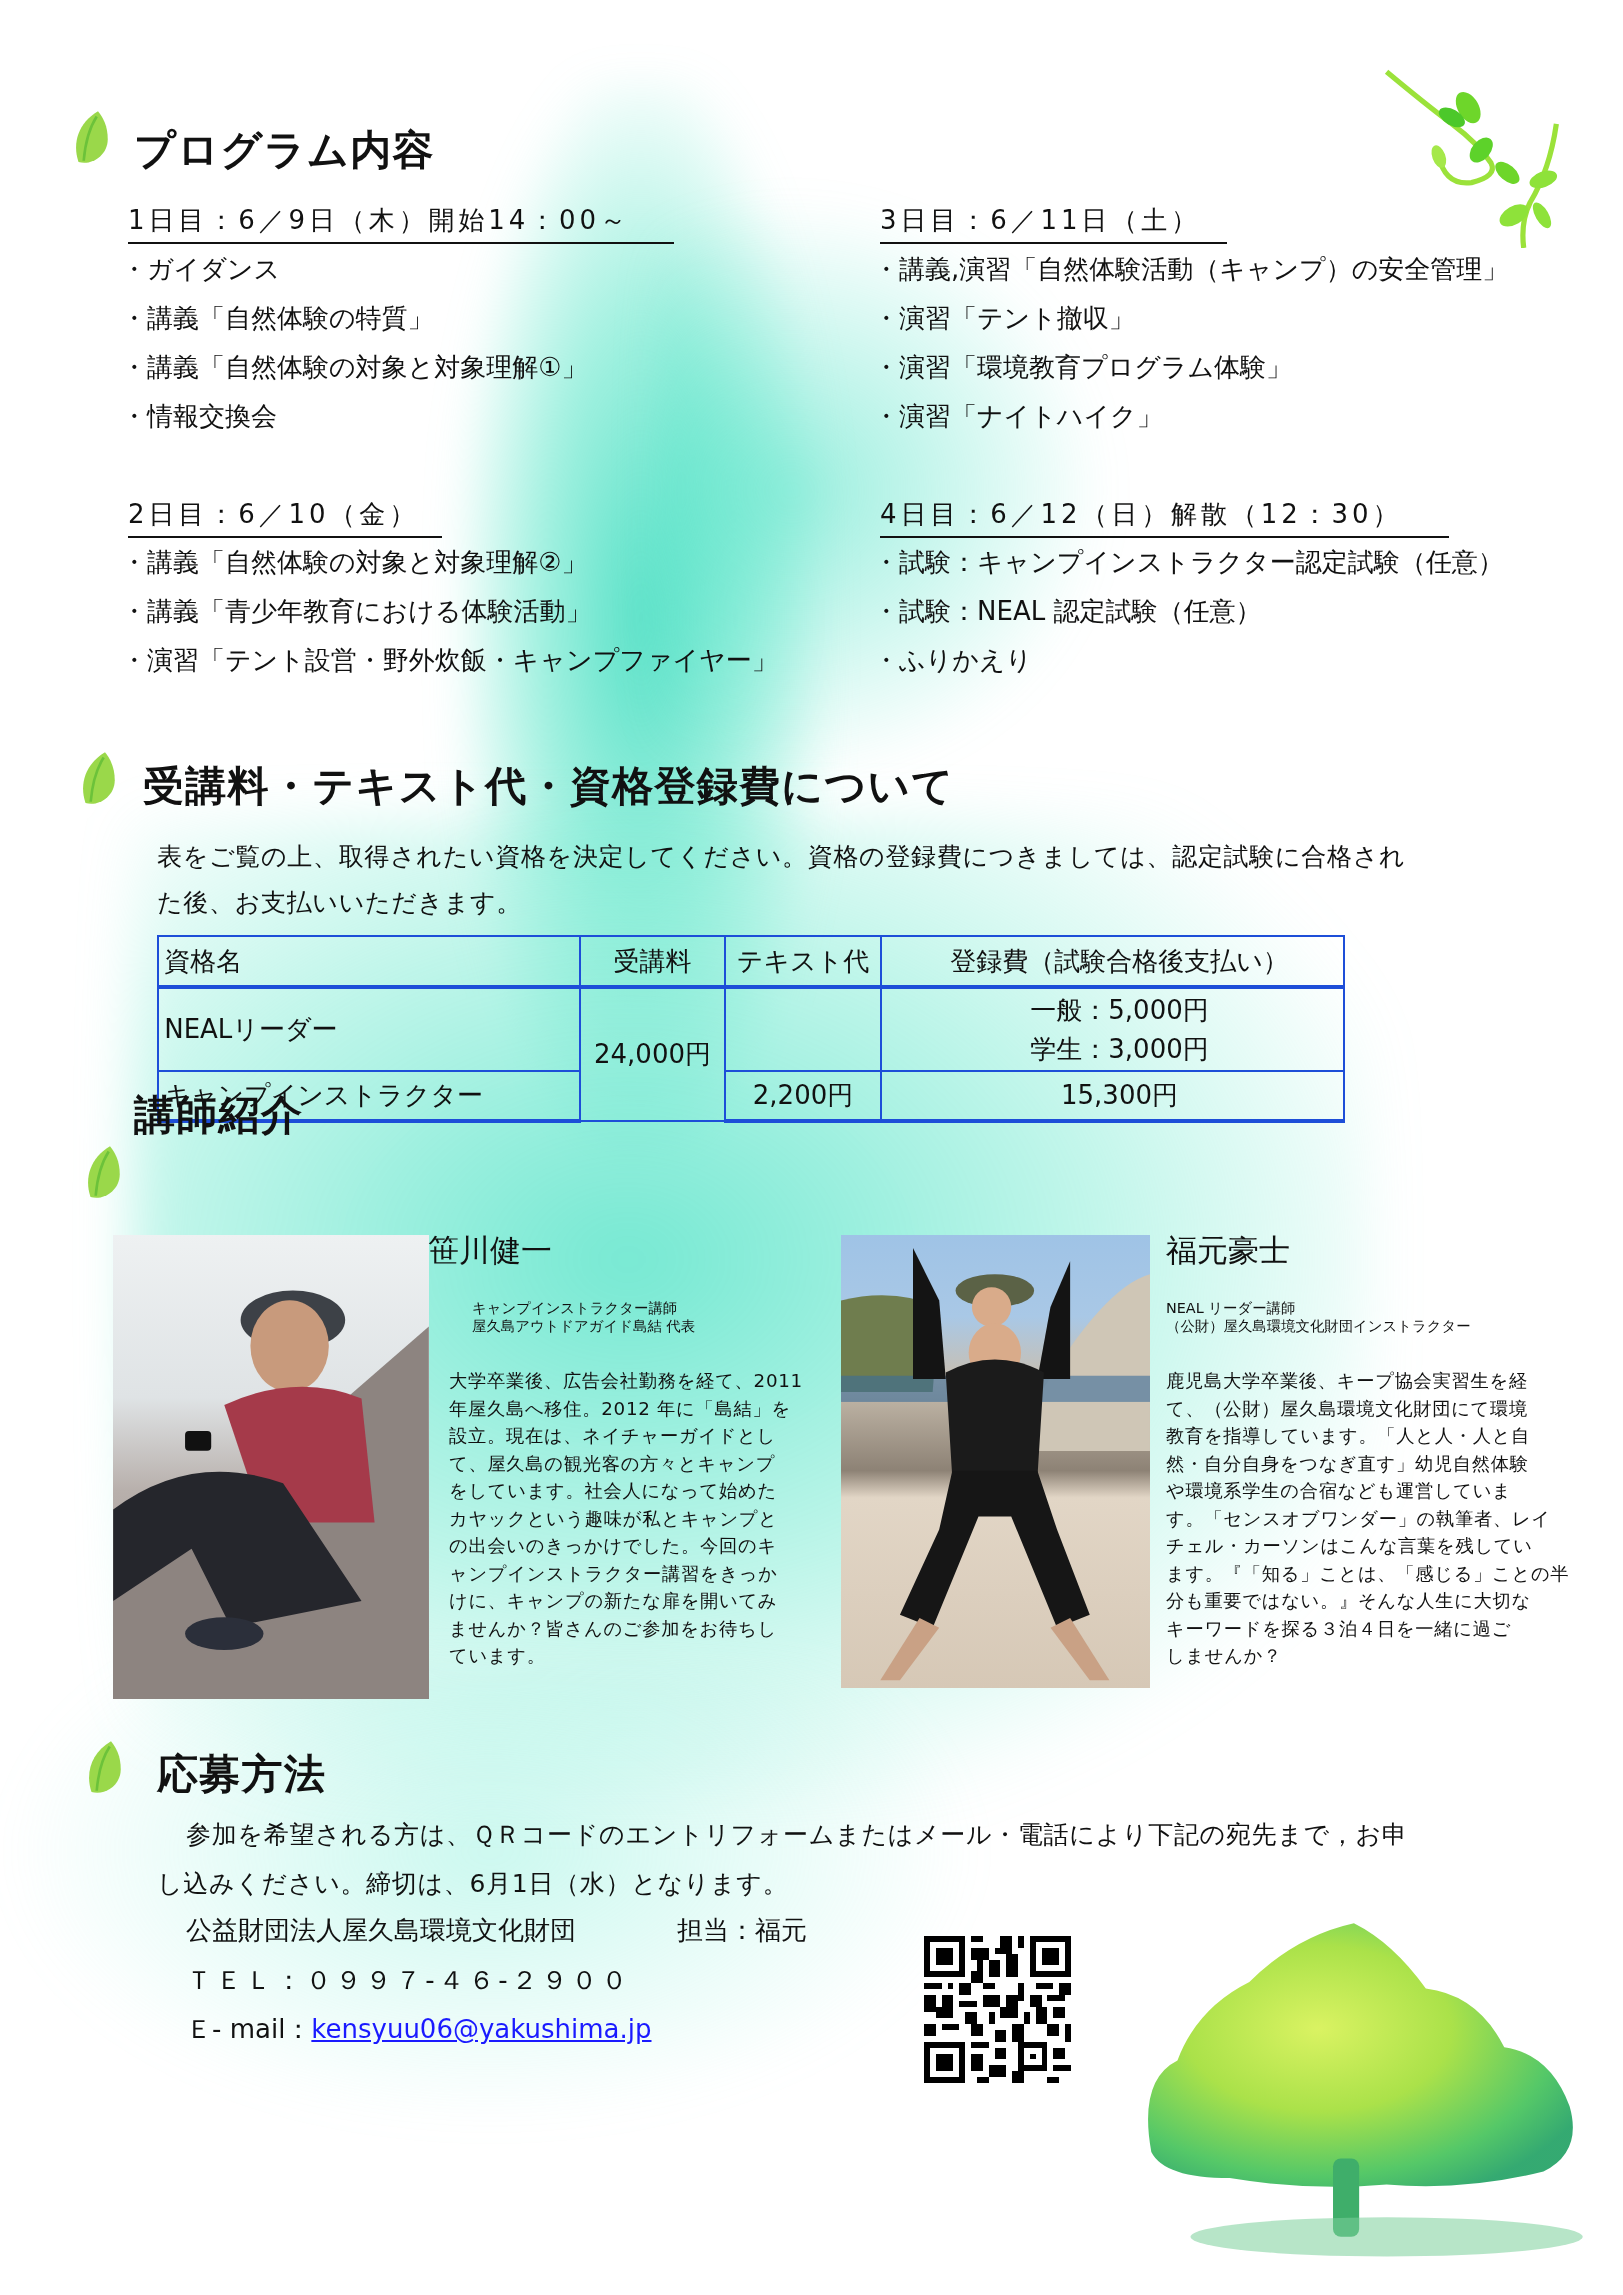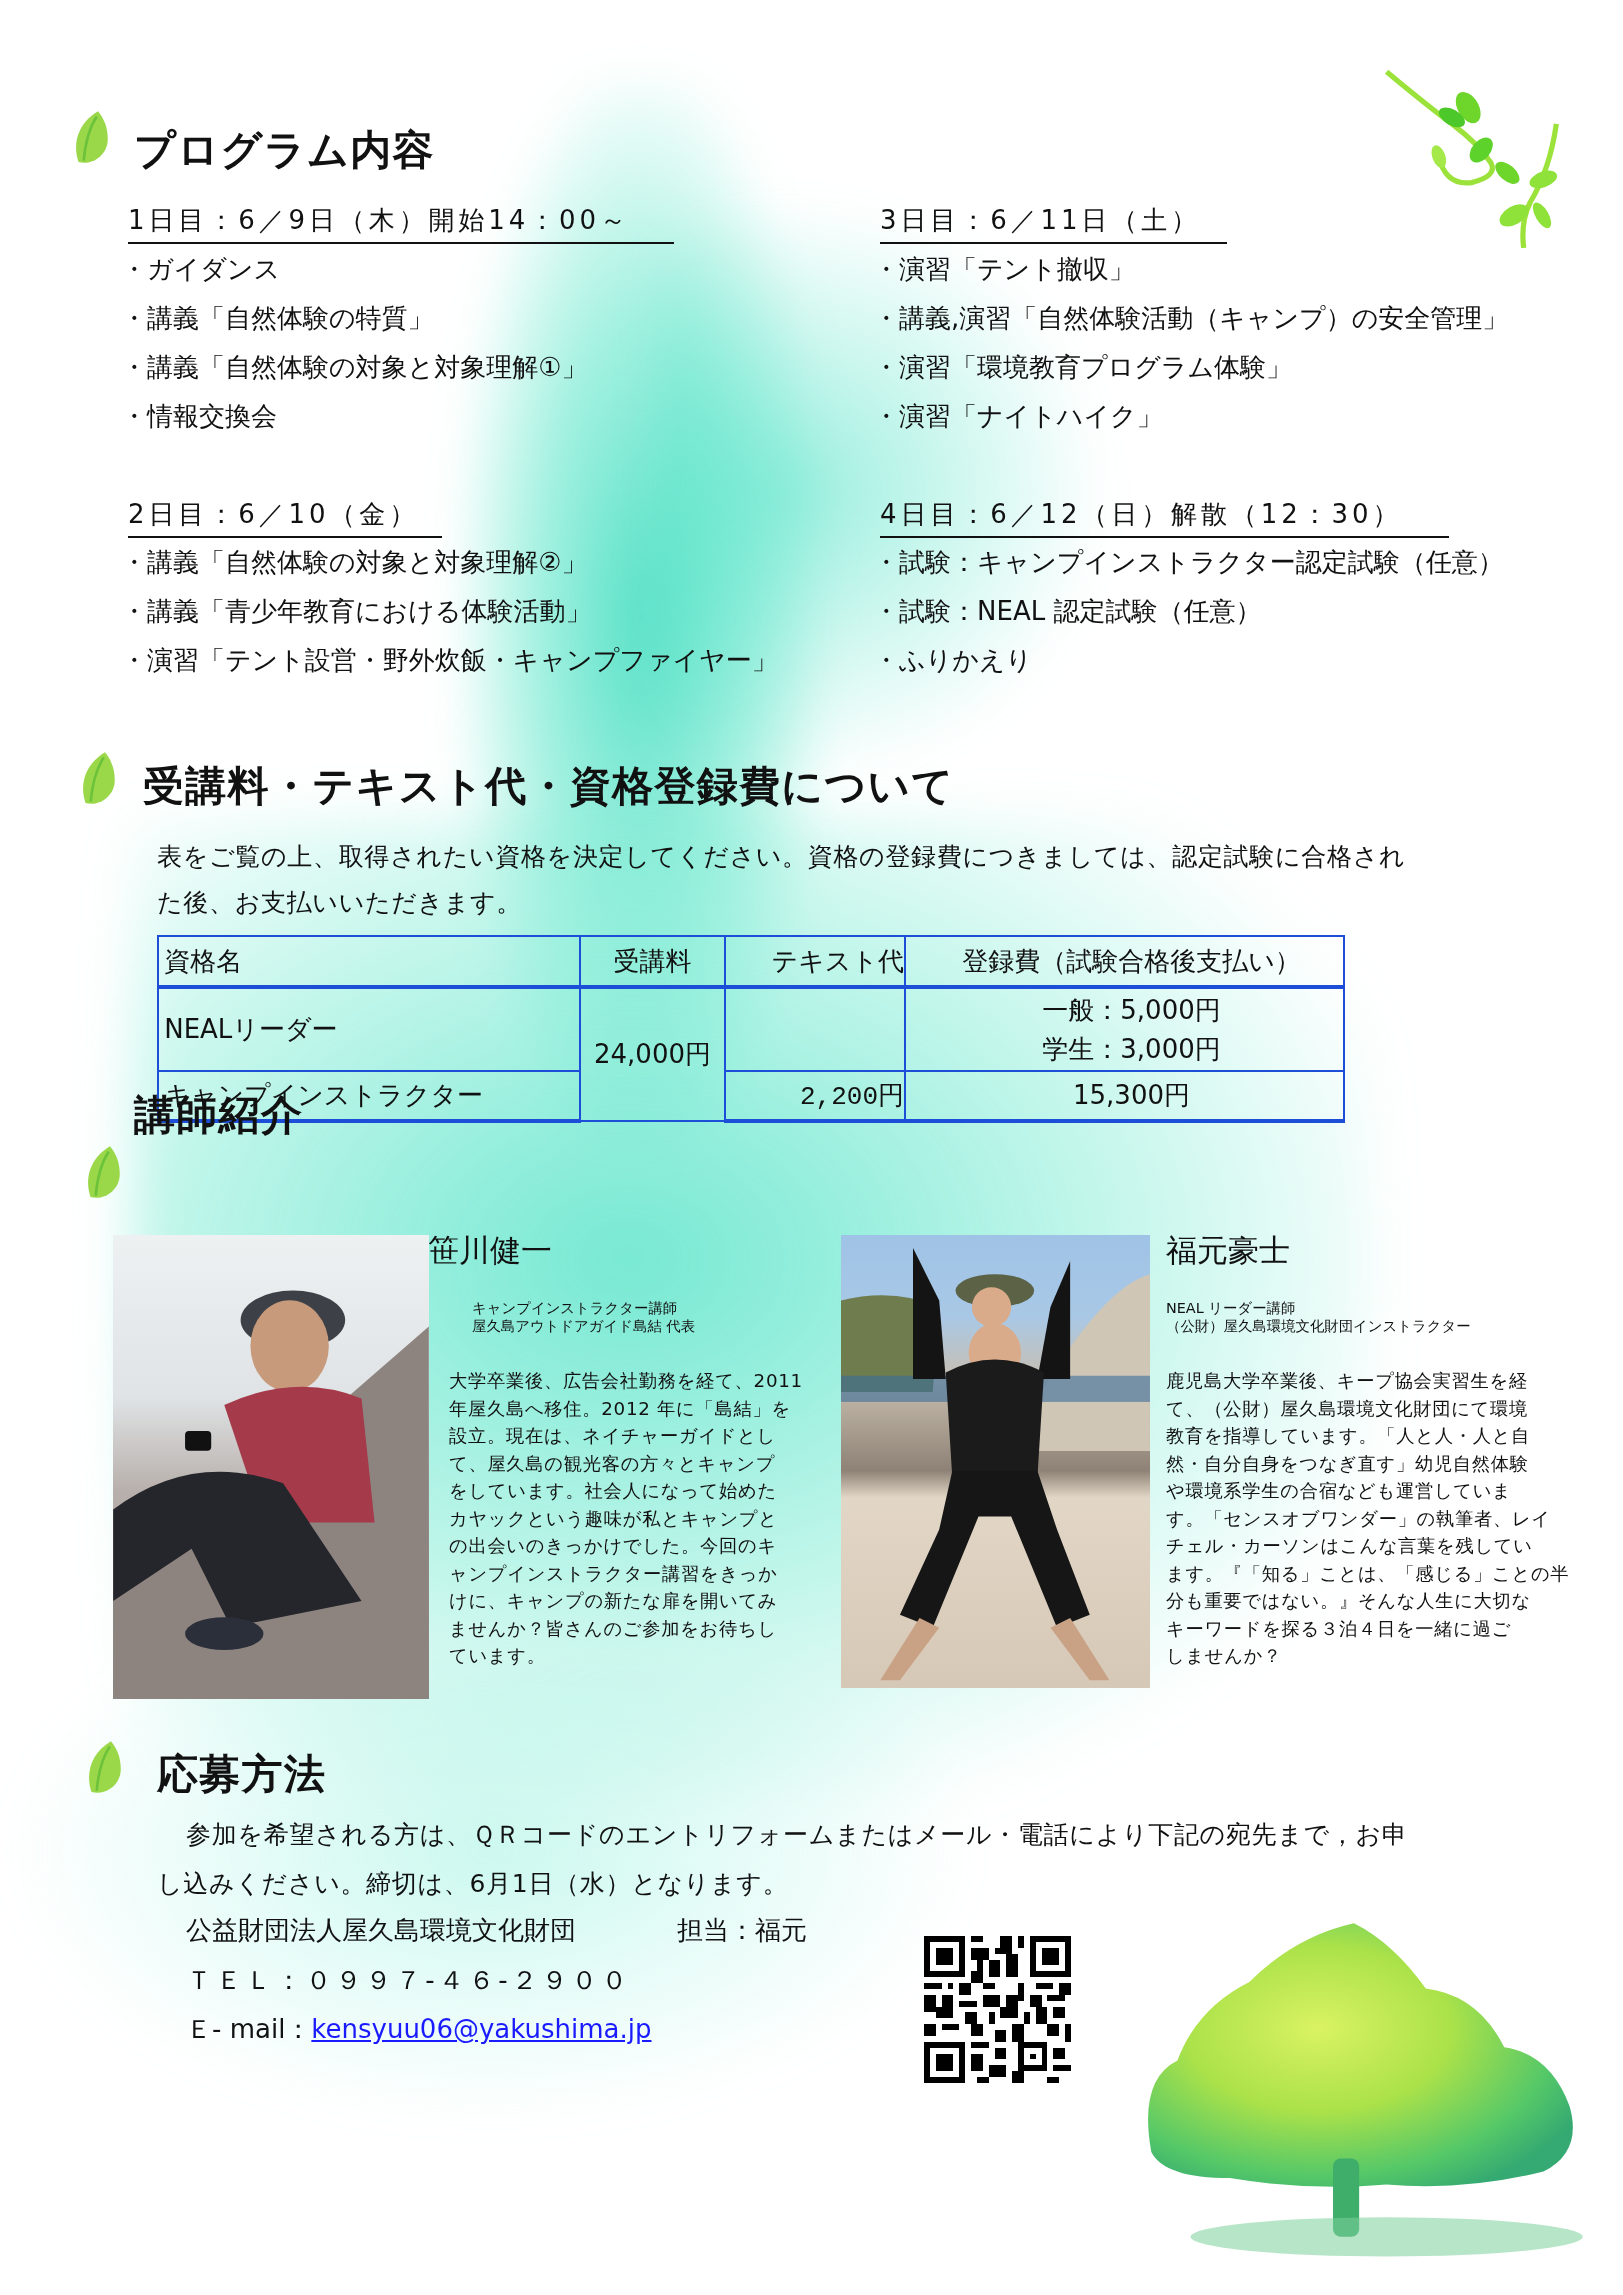--- a/index.html
+++ b/index.html
@@ -31,21 +31,21 @@
 
   .para { position: absolute; font-size: 25px; line-height: 46px; letter-spacing: 0.7px; }
 
   table.fees { position: absolute; left: 157px; top: 935px; width: 1188px; border-collapse: collapse;
     font-size: 26px; background: transparent; }
   table.fees td, table.fees th { border: 2px solid #1d4ed8; font-weight: normal; }
   table.fees th { height: 51px; }
   table.fees .thick-bottom { border-bottom-width: 4.6px; }
   .c-name { width: 422px; text-align: left; padding-left: 5.2px; }
   .c-fee { width: 145px; text-align: center; }
-  .c-text { width: 180px; text-align: right; font-family: Liberation Mono, monospace; }
+  .c-text { width: 156px; text-align: center; }
   .c-reg { text-align: center; padding-left: 14px; }
 
   .photo { position: absolute; overflow: hidden; }
   .inst-name { position: absolute; font-size: 31px; font-weight: normal; }
   .inst-role { position: absolute; font-size: 14.4px; line-height: 18.3px; }
   .inst-bio { position: absolute; font-size: 18.3px; line-height: 27.5px; letter-spacing: 0.7px; }
 
   .contact { position: absolute; font-size: 26px; }
   .email-link { color: #1a1aff; text-decoration: underline; }
 
@@ -89,22 +89,22 @@
 
 <div class="day-head" style="left:128px;top:497px;width:314px">2日目：6／10（金）</div>
 <ul class="bullets" style="left:121px;top:538px">
   <li>講義「自然体験の対象と対象理解②」</li>
   <li>講義「青少年教育における体験活動」</li>
   <li>演習「テント設営・野外炊飯・キャンプファイヤー」</li>
 </ul>
 
 <div class="day-head" style="left:880px;top:203px;width:347px">3日目：6／11日（土）</div>
 <ul class="bullets" style="left:873px;top:245px">
+  <li>講義,演習「自然体験活動（キャンプ）の安全管理」</li>
   <li>演習「テント撤収」</li>
-  <li>講義,演習「自然体験活動（キャンプ）の安全管理」</li>
   <li>演習「環境教育プログラム体験」</li>
   <li>演習「ナイトハイク」</li>
 </ul>
 
 <div class="day-head" style="left:880px;top:497px;width:569px">4日目：6／12（日）解散（12：30）</div>
 <ul class="bullets" style="left:873px;top:538px">
   <li>試験：キャンプインストラクター認定試験（任意）</li>
   <li>試験：NEAL 認定試験（任意）</li>
   <li>ふりかえり</li>
 </ul>

